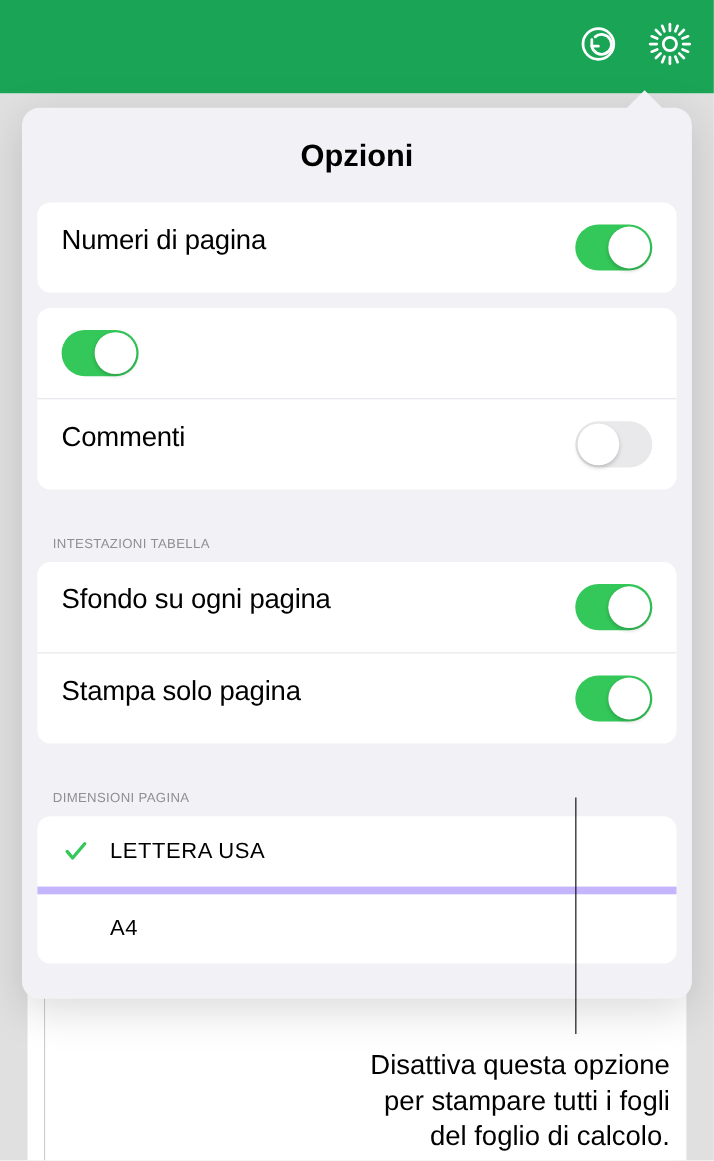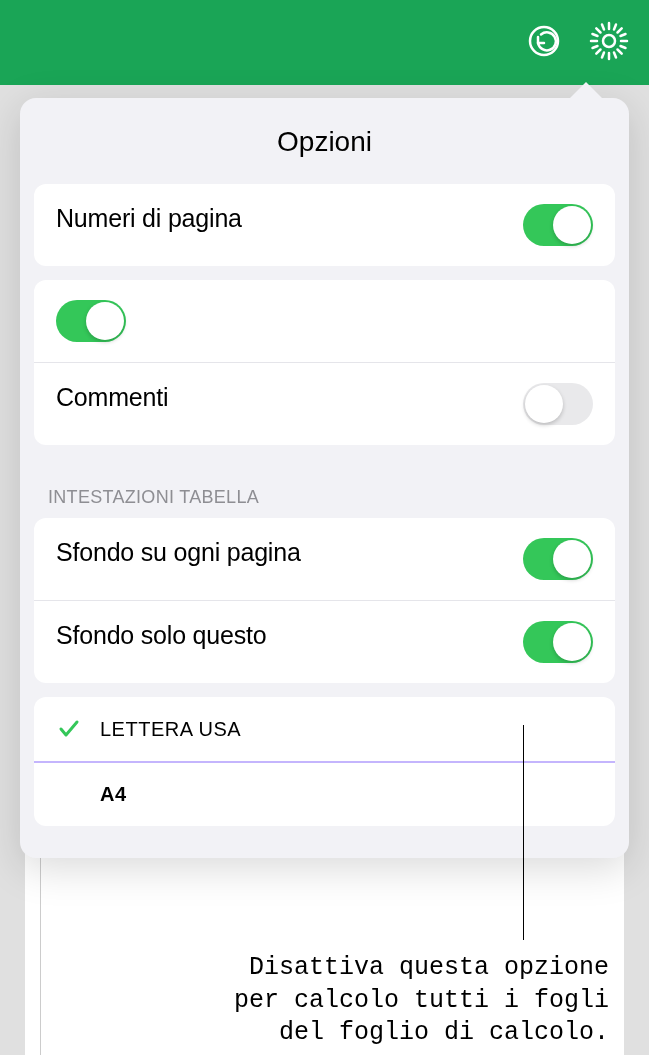--- a/index.html
+++ b/index.html
@@ -72,21 +72,21 @@
       right: 20px;
       background: #f2f2f6;
       border-radius: 16px;
       z-index: 10;
       padding-bottom: 18px;
       box-shadow: 0 10px 40px rgba(0,0,0,0.15);
     }
     .popover-title {
       text-align: center;
       font-size: 28px;
-      font-weight: 400;
+      font-weight: 700;
       padding: 28px 0 26px;
       color: #000;
     }
     .group {
       background: #fff;
       margin: 0 14px 14px;
       border-radius: 12px;
     }
     .row {
       display: flex;
@@ -96,21 +96,21 @@
     }
     .row + .row {
       border-top: 1px solid #e5e5ea;
     }
     .row-label {
       font-size: 25px;
       color: #000;
       letter-spacing: -0.2px;
     }
     .section-header {
-      font-size: 18px;
+      font-size: 12px;
       color: #8e8e93;
       padding: 28px 28px 10px;
       text-transform: uppercase;
       letter-spacing: 0.3px;
     }
     .toggle {
       width: 70px;
       height: 42px;
       border-radius: 21px;
       position: relative;
@@ -137,22 +137,21 @@
     .toggle.off .toggle-knob {
       left: 2px;
     }
     .size-row {
       display: flex;
       align-items: center;
       padding: 20px 22px;
       gap: 18px;
     }
     .size-row + .size-row {
-      border-top: 2px solid #c4b5fd;
-      font-weight: bold;
+      border-top: 7px solid #c4b5fd;
     }
     .check-slot {
       width: 26px;
       display: flex;
       align-items: center;
       justify-content: center;
     }
     .size-label {
       font-size: 20px;
       color: #000;
@@ -169,21 +168,20 @@
     .callout-text {
       position: absolute;
       z-index: 20;
       top: 952px;
       left: 0;
       right: 40px;
       text-align: right;
       font-size: 25px;
       color: #000;
       line-height: 1.3;
-      font-family: Liberation Mono, monospace;
     }
   </style>
 </head>
 <body>
 
 <div class="toolbar">
   <div>
     <svg width="34" height="34" viewBox="0 0 34 34">
       <circle cx="17" cy="17" r="14" stroke="#fff" stroke-width="2.5" fill="none"></circle>
       <path d="M 11 13 L 11 19 L 17 19" stroke="#fff" stroke-width="2.5" fill="none" stroke-linecap="round" stroke-linejoin="round"></path>
@@ -251,42 +249,43 @@
   <div class="section-header">INTESTAZIONI TABELLA</div>
 
   <div class="group">
     <div class="row">
       <span class="row-label">Sfondo su ogni pagina</span>
       <div class="toggle on">
           <div class="toggle-knob"></div>
         </div>
     </div>
     <div class="row">
-      <span class="row-label">Sfondo solo questo</span>
-      <div class="toggle on">
-          <div class="toggle-knob"></div>
-        </div>
-    </div>
-  </div>
-
+      <span class="row-label">Stampa solo pagina</span>
+      <div class="toggle on">
+          <div class="toggle-knob"></div>
+        </div>
+    </div>
+  </div>
+
+  <div class="section-header">DIMENSIONI PAGINA</div>
 
   <div class="group">
     <div class="size-row">
       <div class="check-slot">
         <svg width="24" height="24" viewBox="0 0 24 24">
           <path d="M 4 12 L 9 18 L 20 5" stroke="#34c759" stroke-width="3" fill="none" stroke-linecap="round" stroke-linejoin="round"></path>
         </svg>
       </div>
       <span class="size-label">LETTERA USA</span>
     </div>
     <div class="size-row">
       <div class="check-slot"></div>
       <span class="size-label">A4</span>
     </div>
   </div>
 </div>
 
 <div class="callout-line"></div>
 <div class="callout-text">
   <span>Disattiva questa opzione</span><br>
-  <span>per calcolo tutti i fogli</span><br>
+  <span>per stampare tutti i fogli</span><br>
   <span>del foglio di calcolo.</span>
 </div>
 
 </body></html>

